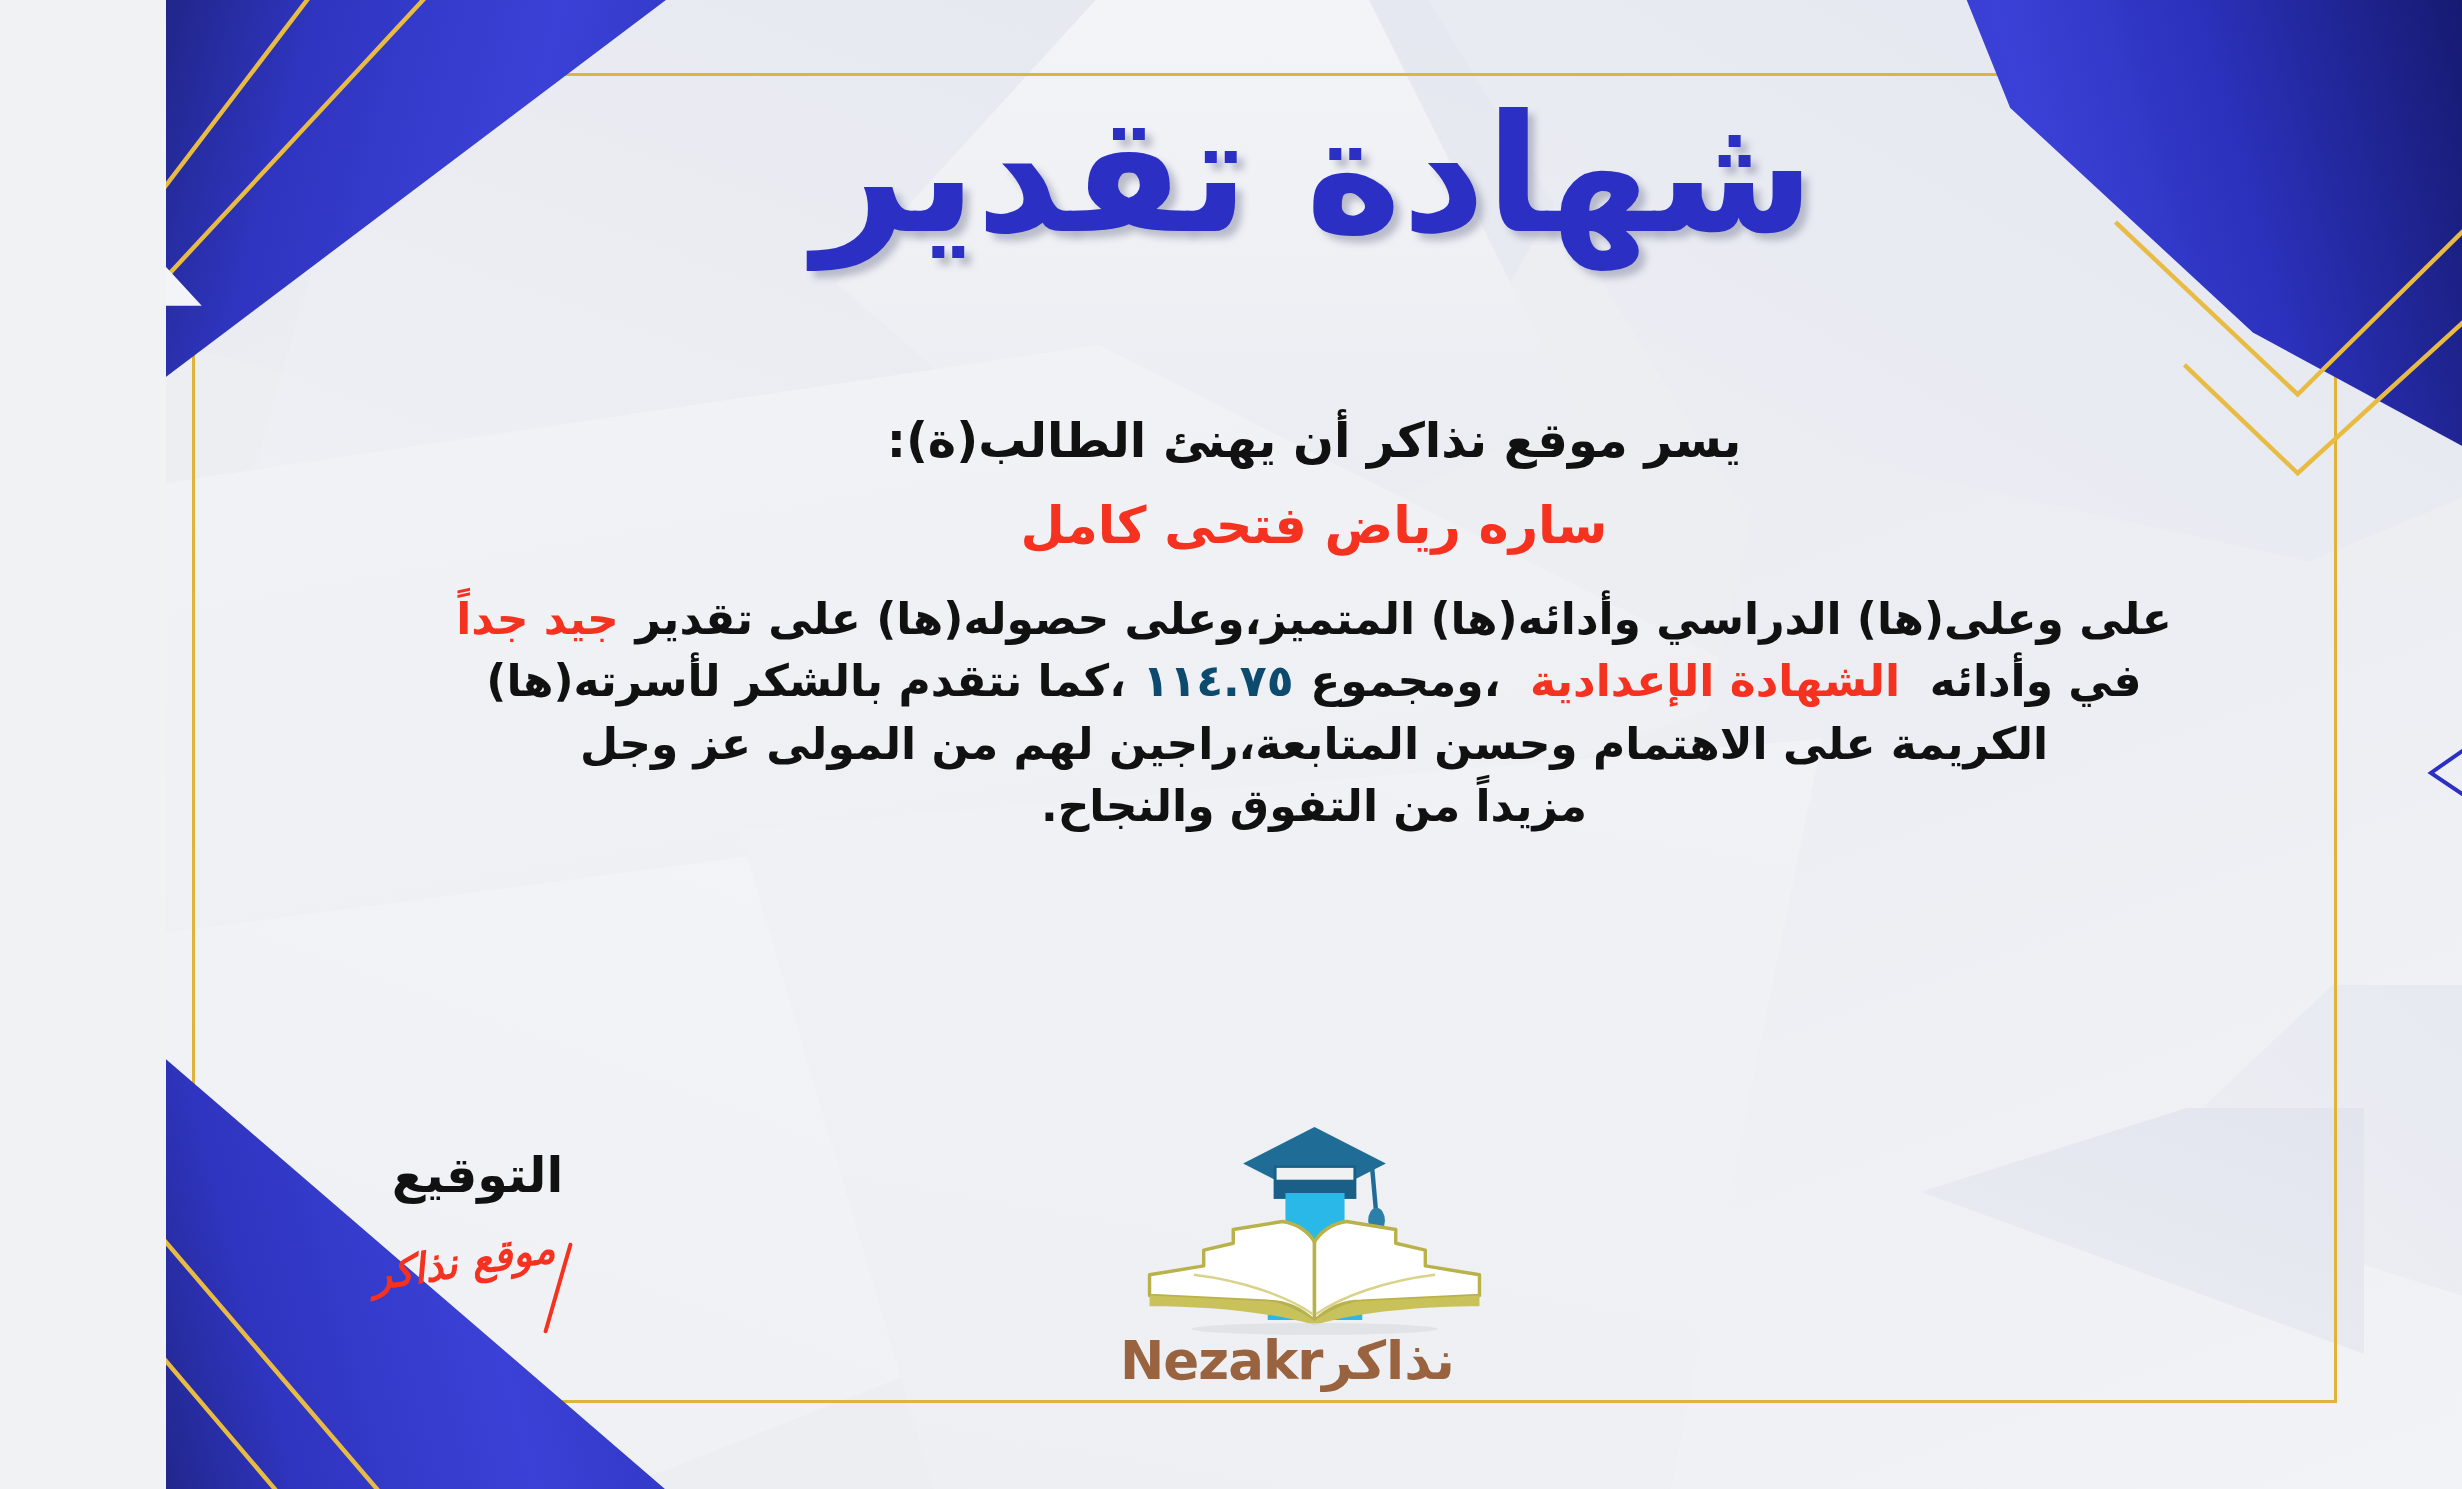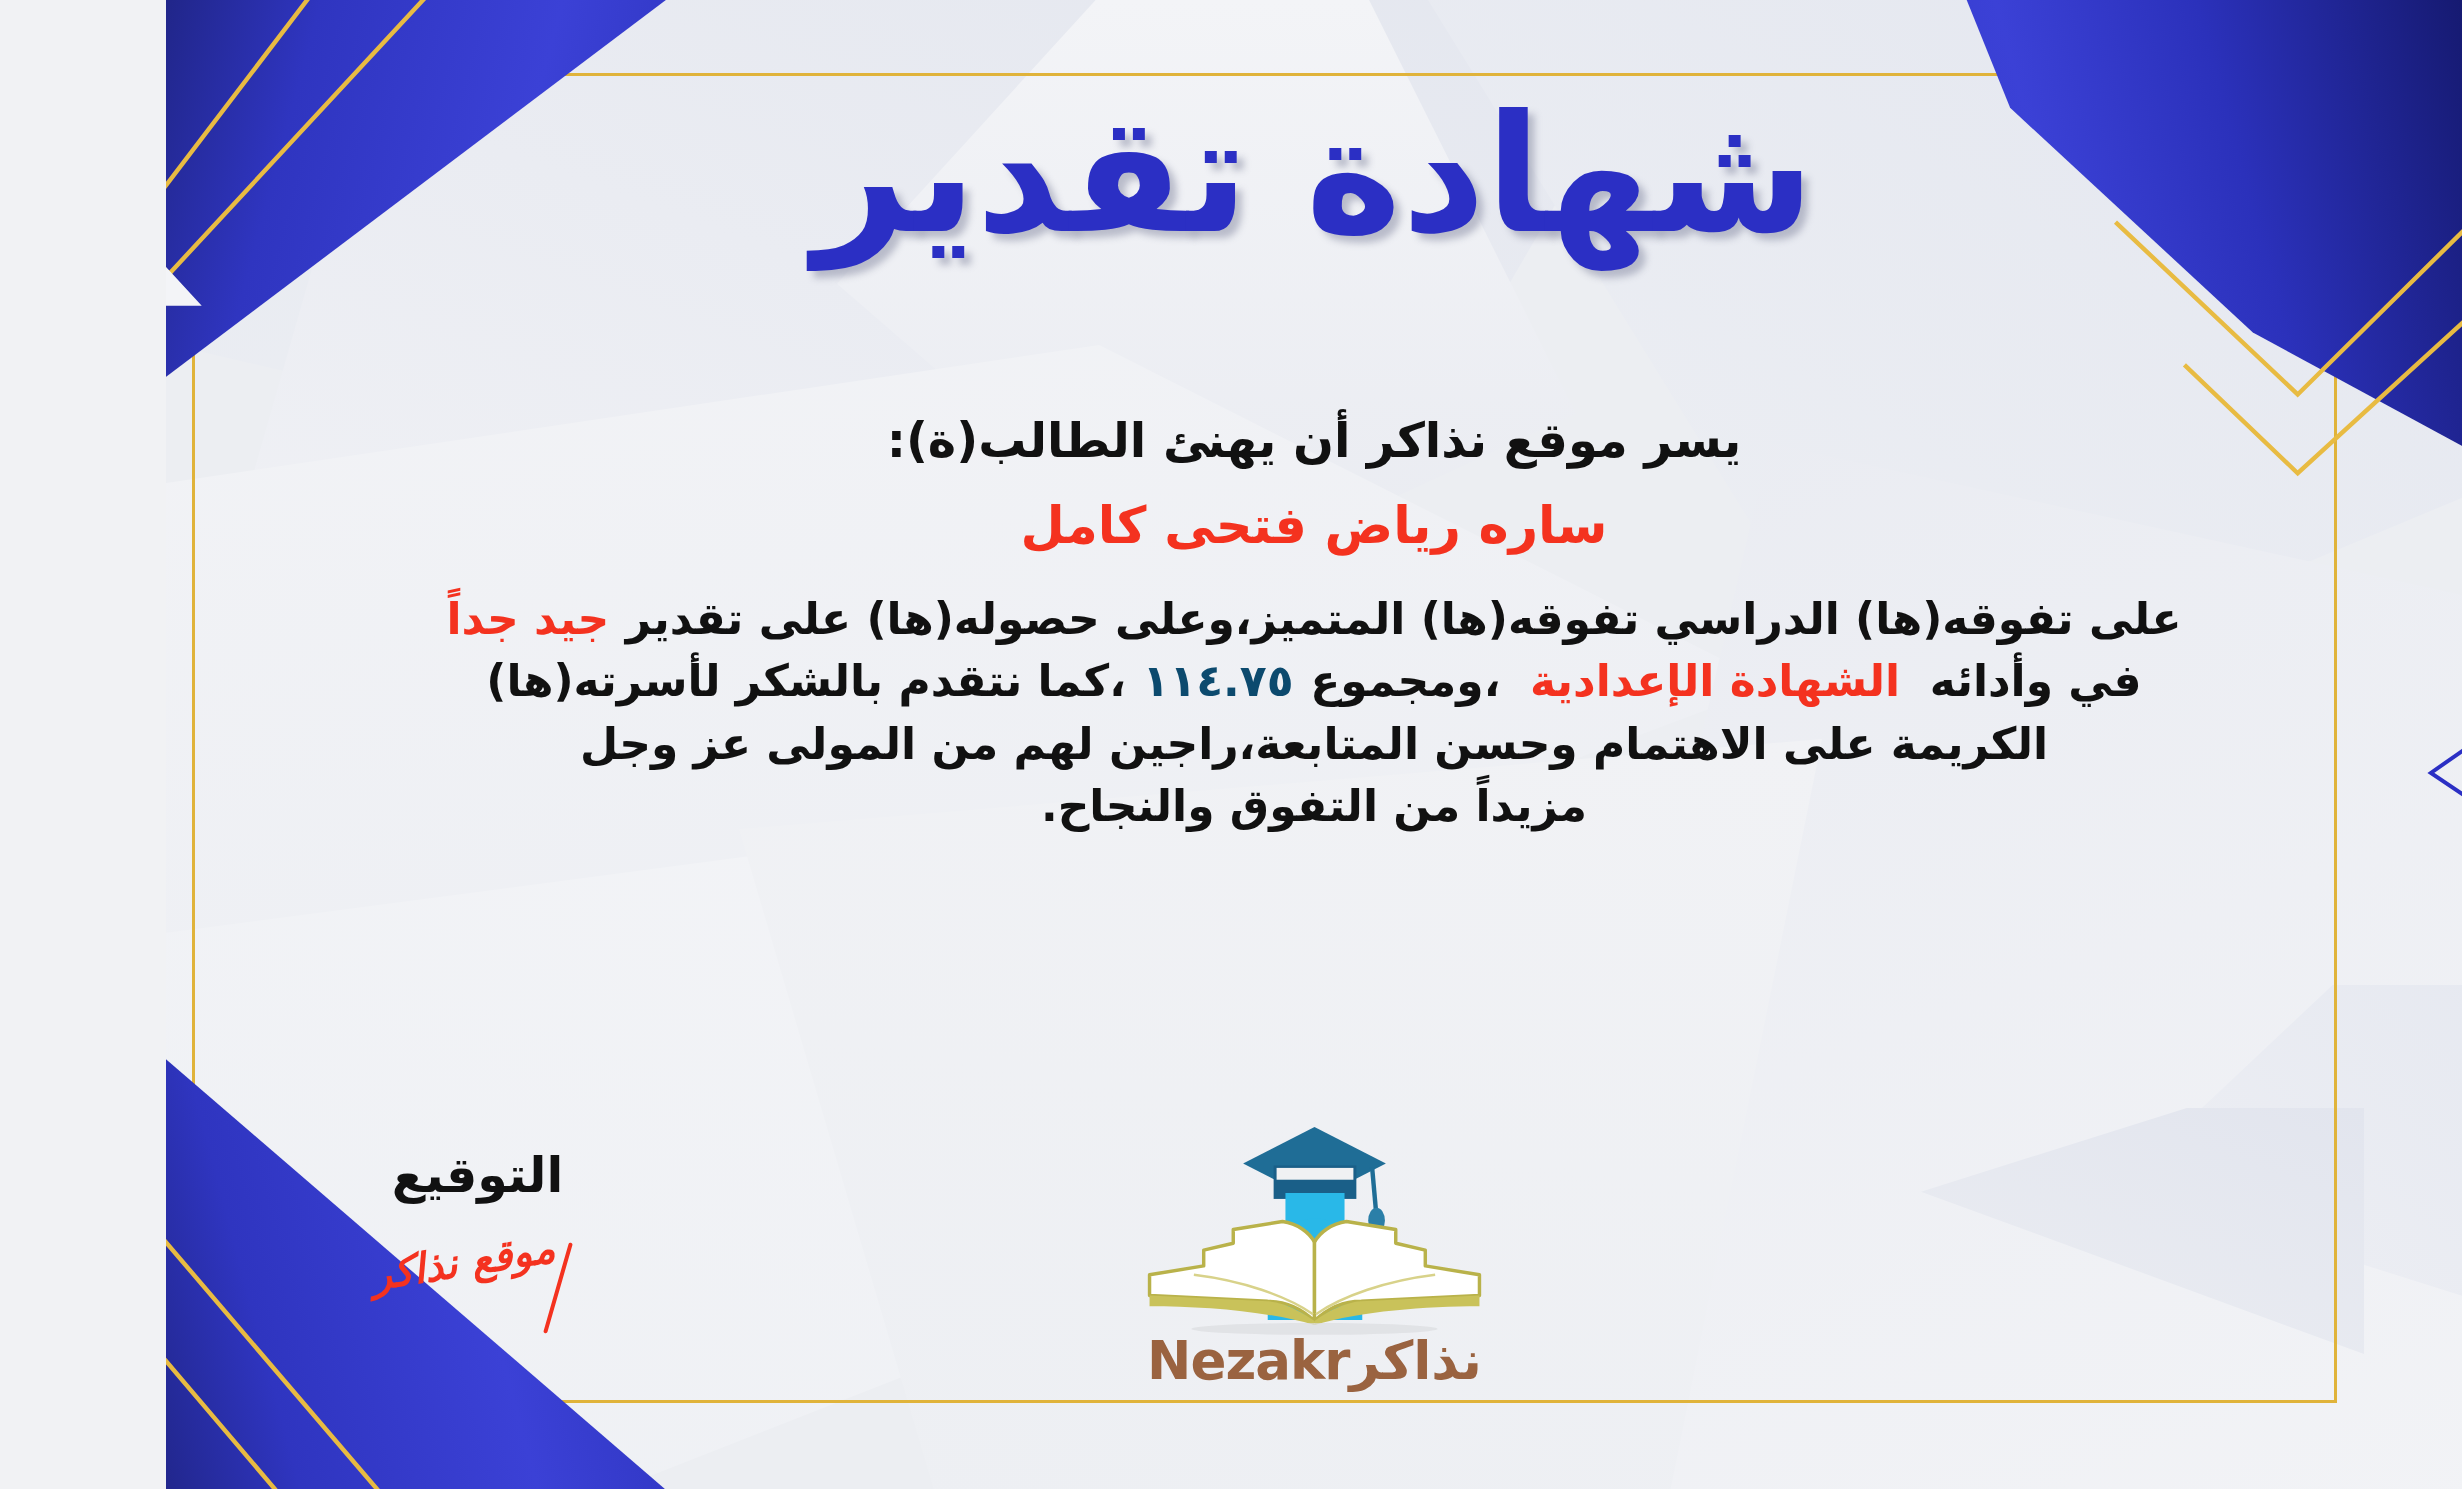--- a/index.html
+++ b/index.html
@@ -156,21 +156,21 @@
     transform:rotate(16deg);border-radius:2px;
   }
 
   
   .logo{
     position:absolute;left:1120px;top:1118px;width:389px;height:305px;
   }
   .logo svg{display:block;}
   .logo-text{
     position:absolute;left:0;top:212px;width:389px;
-    text-align:center;direction:rtl;
+    text-align:left;direction:rtl;
     font-size:53px;font-weight:800;color:#9a6340;
     letter-spacing:-1px;
     font-family:"DejaVu Sans","Liberation Sans",sans-serif;
   }
 </style>
 </head>
 <body>
 
 <div class="stage">
 
@@ -223,21 +223,21 @@
       <line x1="578" y1="1020" x2="578" y2="2060" stroke="#e0b33a" stroke-width="7"></line>
     </svg>
   </div>
 
   <div class="title">شهادة تقدير</div>
 
   <div class="body-block">
     <div class="intro">يسر موقع نذاكر أن يهنئ الطالب(ة):</div>
     <div class="student-name">ساره رياض فتحى كامل</div>
     <div class="para">
-      <span>على تفوقه(ها) الدراسي تفوقه(ها) المتميز،وعلى حصوله(ها) على تقدير</span><span class="gap-s"></span><span class="red">جيد جداً</span><br>
+      <span>على وعلى(ها) الدراسي وأدائه(ها) المتميز،وعلى حصوله(ها) على تقدير</span><span class="gap-s"></span><span class="red">جيد جداً</span><br>
       <span>في وأدائه</span><span class="gap"></span><span class="red">الشهادة الإعدادية</span><span class="gap"></span><span>،ومجموع</span><span class="gap-s"></span><span class="num">١١٤.٧٥</span><span class="gap-s"></span><span>،كما نتقدم بالشكر لأسرته(ها)</span><br>
       <span>الكريمة على الاهتمام وحسن المتابعة،راجين لهم من المولى عز وجل</span><br>
       <span>مزيداً من التفوق والنجاح.</span>
     </div>
   </div>
 
   <div class="sig-wrap">
     <div class="sig-label">التوقيع</div>
     <div class="sig-slash"></div>
     <div class="sig-mark">موقع نذاكر</div>

